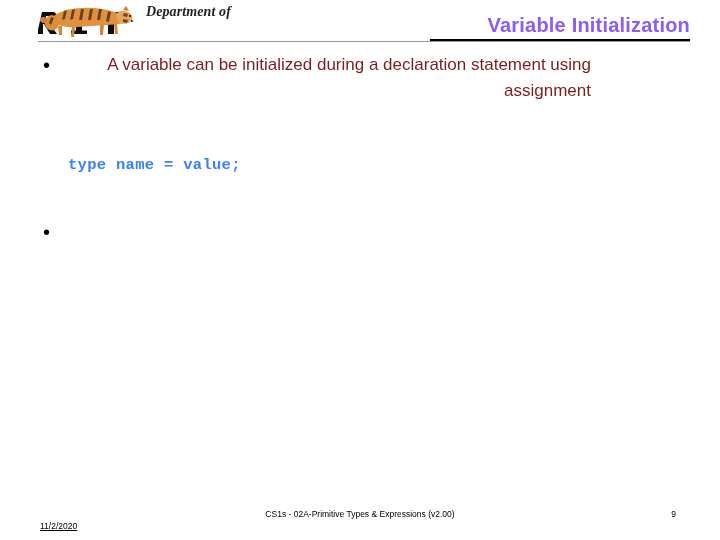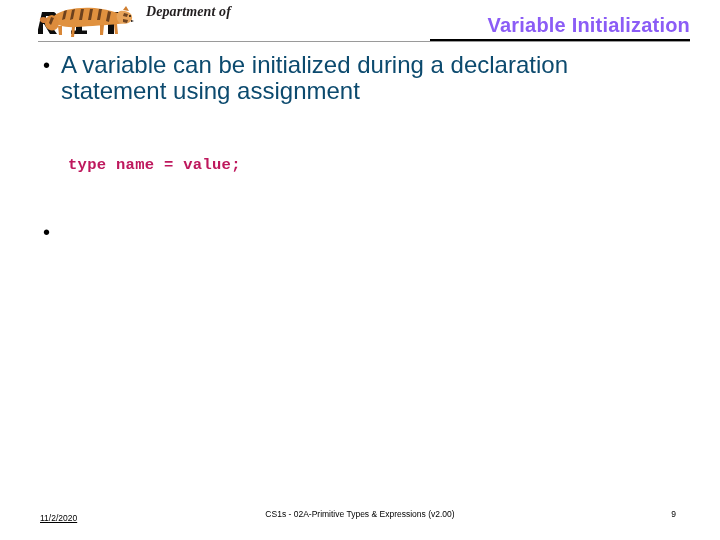--- a/index.html
+++ b/index.html
@@ -98,56 +98,57 @@
   .bullet-dot {
     width: 22px;
     flex: 0 0 22px;
     font-size: 20px;
     line-height: 26px;
     text-align: left;
     padding-left: 4px;
     box-sizing: border-box;
   }
   .bullet-text {
-    font-size: 24px;
+    font-size: 17px;
     line-height: 26px;
-    color: #0c4a6e;
+    color: #7f1d1d;
     max-width: 530px;
+    text-align: right;
   }
 
   #bullet-1 { left: 39px; top: 6px; width: 580px; }
   #bullet-2 { left: 39px; top: 173px; width: 400px; }
 
   .code-block {
     position: absolute;
     font-family: "Liberation Mono", monospace;
     font-weight: bold;
     font-size: 15.5px;
     line-height: 24.5px;
     white-space: pre;
-    color: #be185d;
+    color: #3b82f6;
     letter-spacing: 0.3px;
   }
   #code-syntax { left: 68px; top: 107px; }
   #code-examples { left: 68px; top: 243px; }
 
   
   #slide-footer {
     position: absolute;
     left: 0;
     top: 505px;
     width: 720px;
     height: 24px;
     font-size: 8.5px;
     color: #000000;
   }
   #footer-date {
     position: absolute;
     left: 40px;
-    top: 8px;
+    top: 16px;
     text-decoration: underline;
   }
   #footer-center {
     position: absolute;
     left: 0;
     top: 4px;
     width: 720px;
     text-align: center;
   }
   #footer-page {

